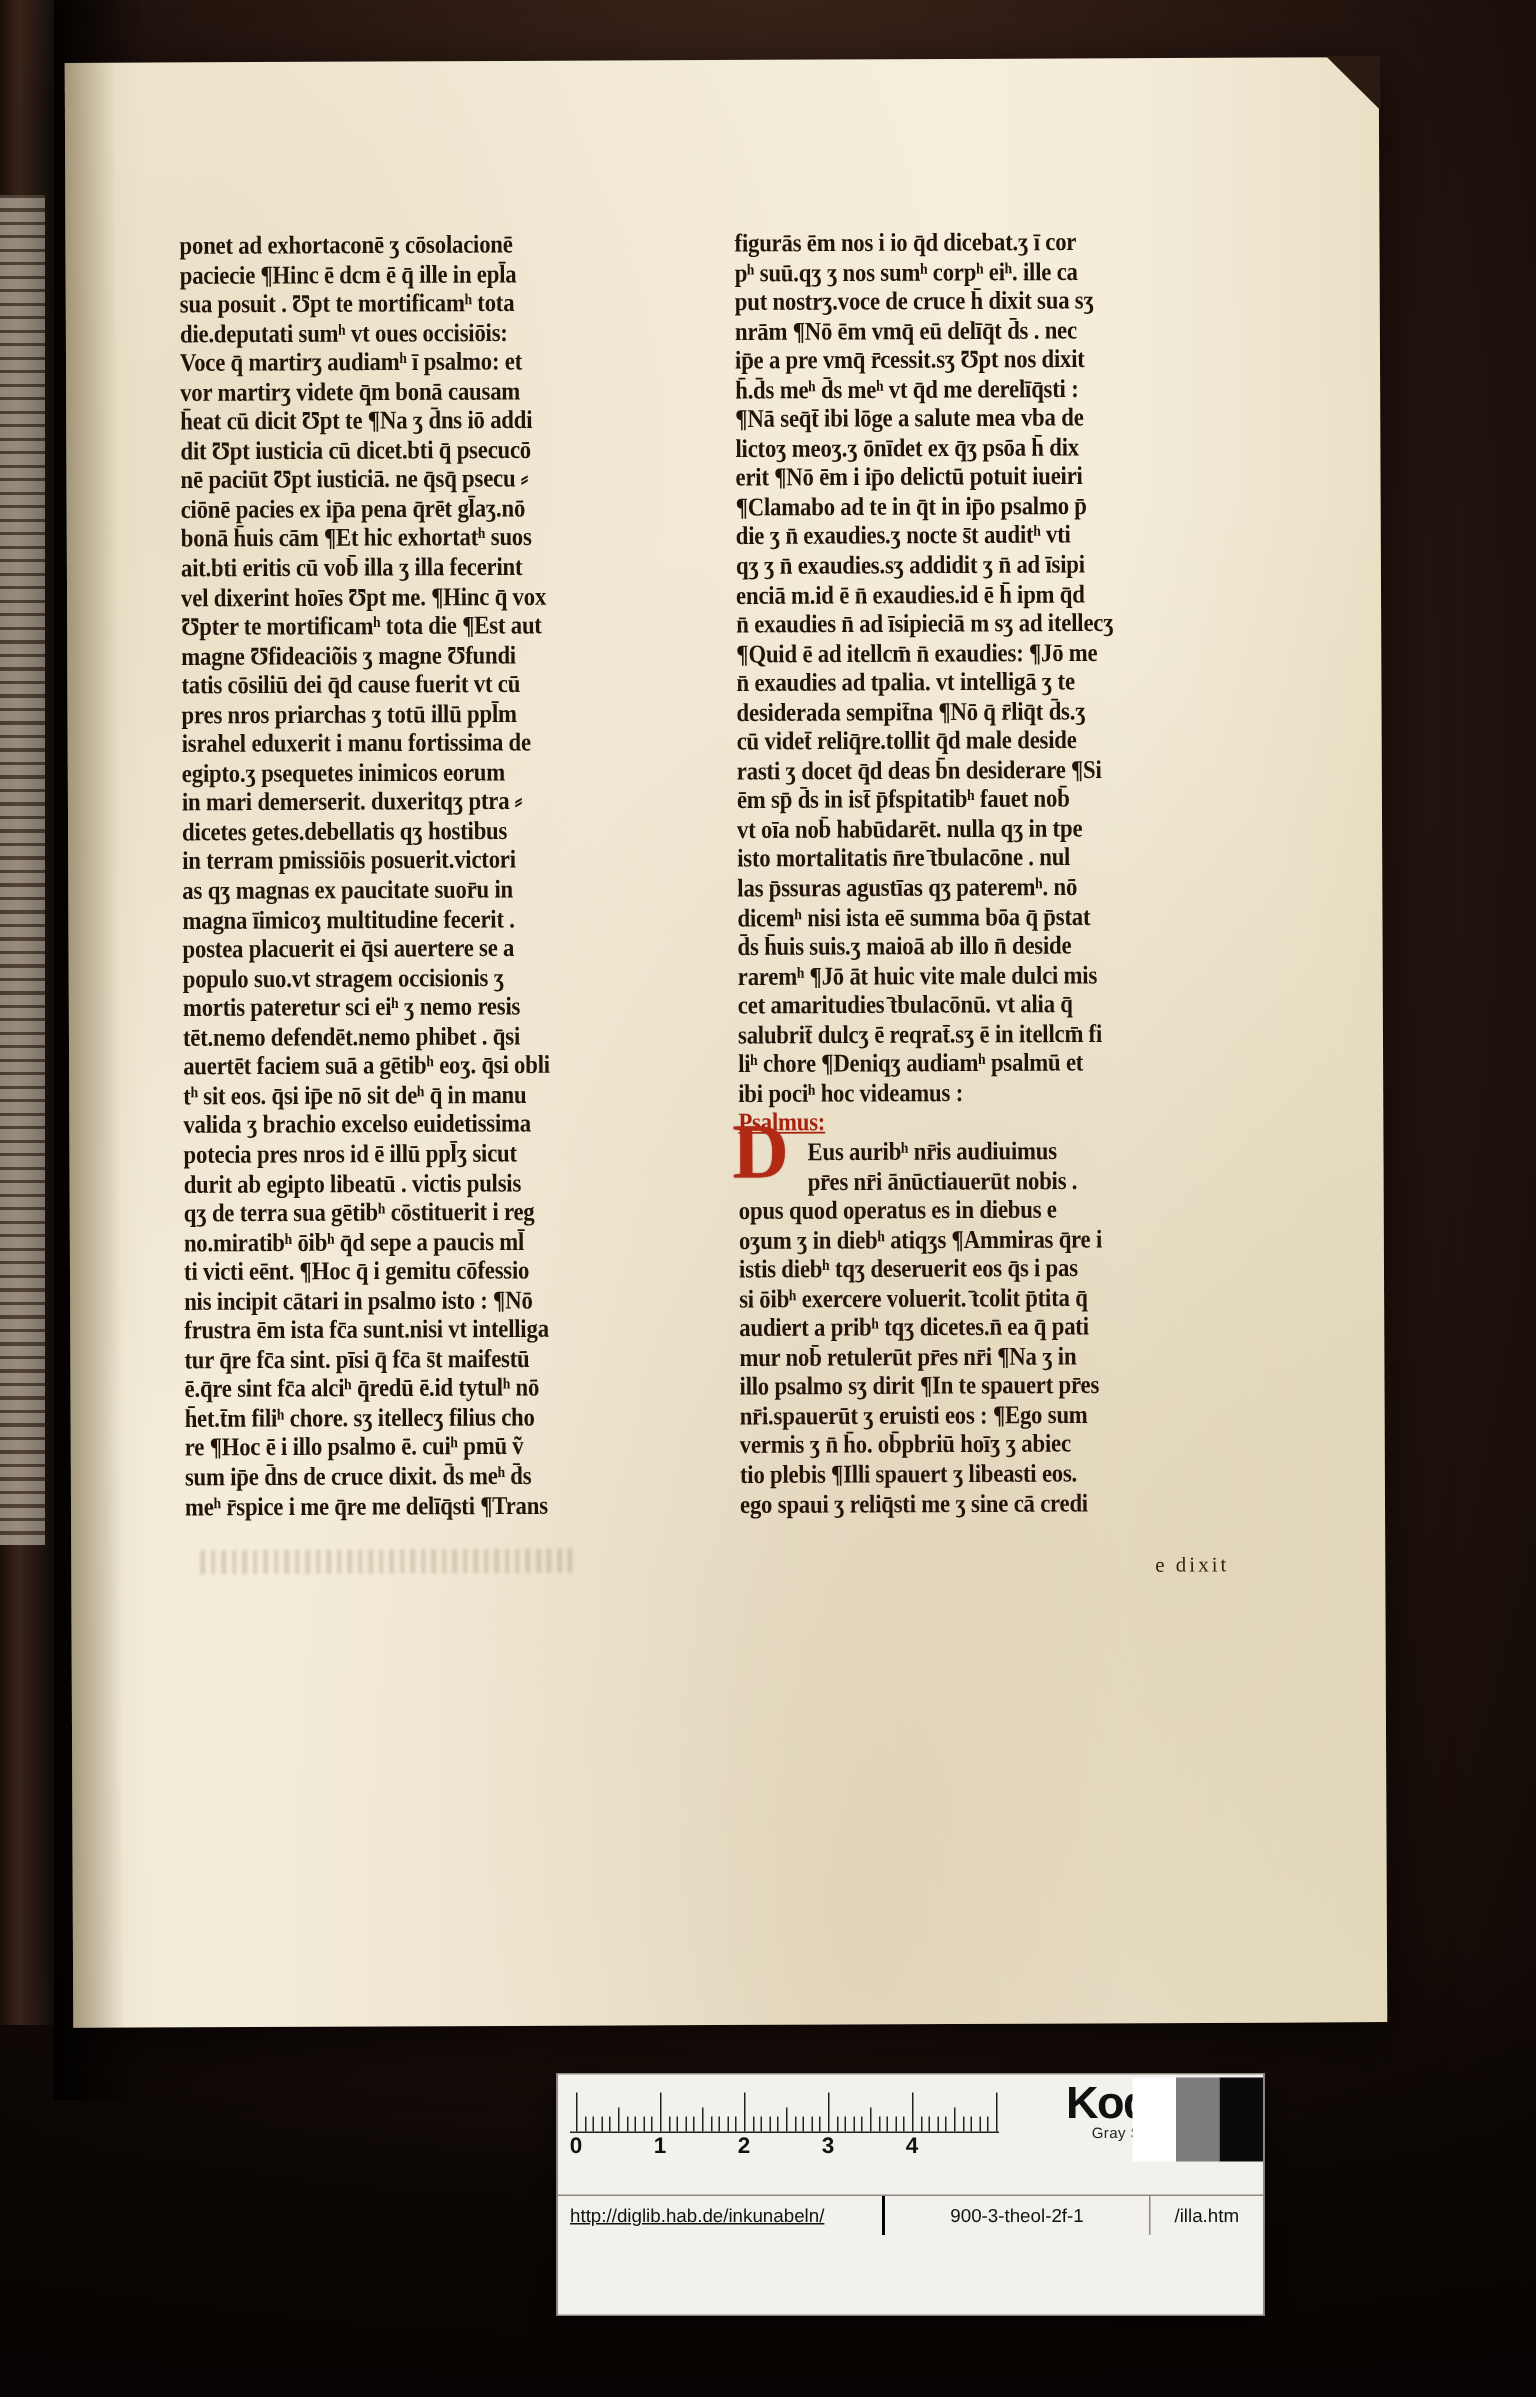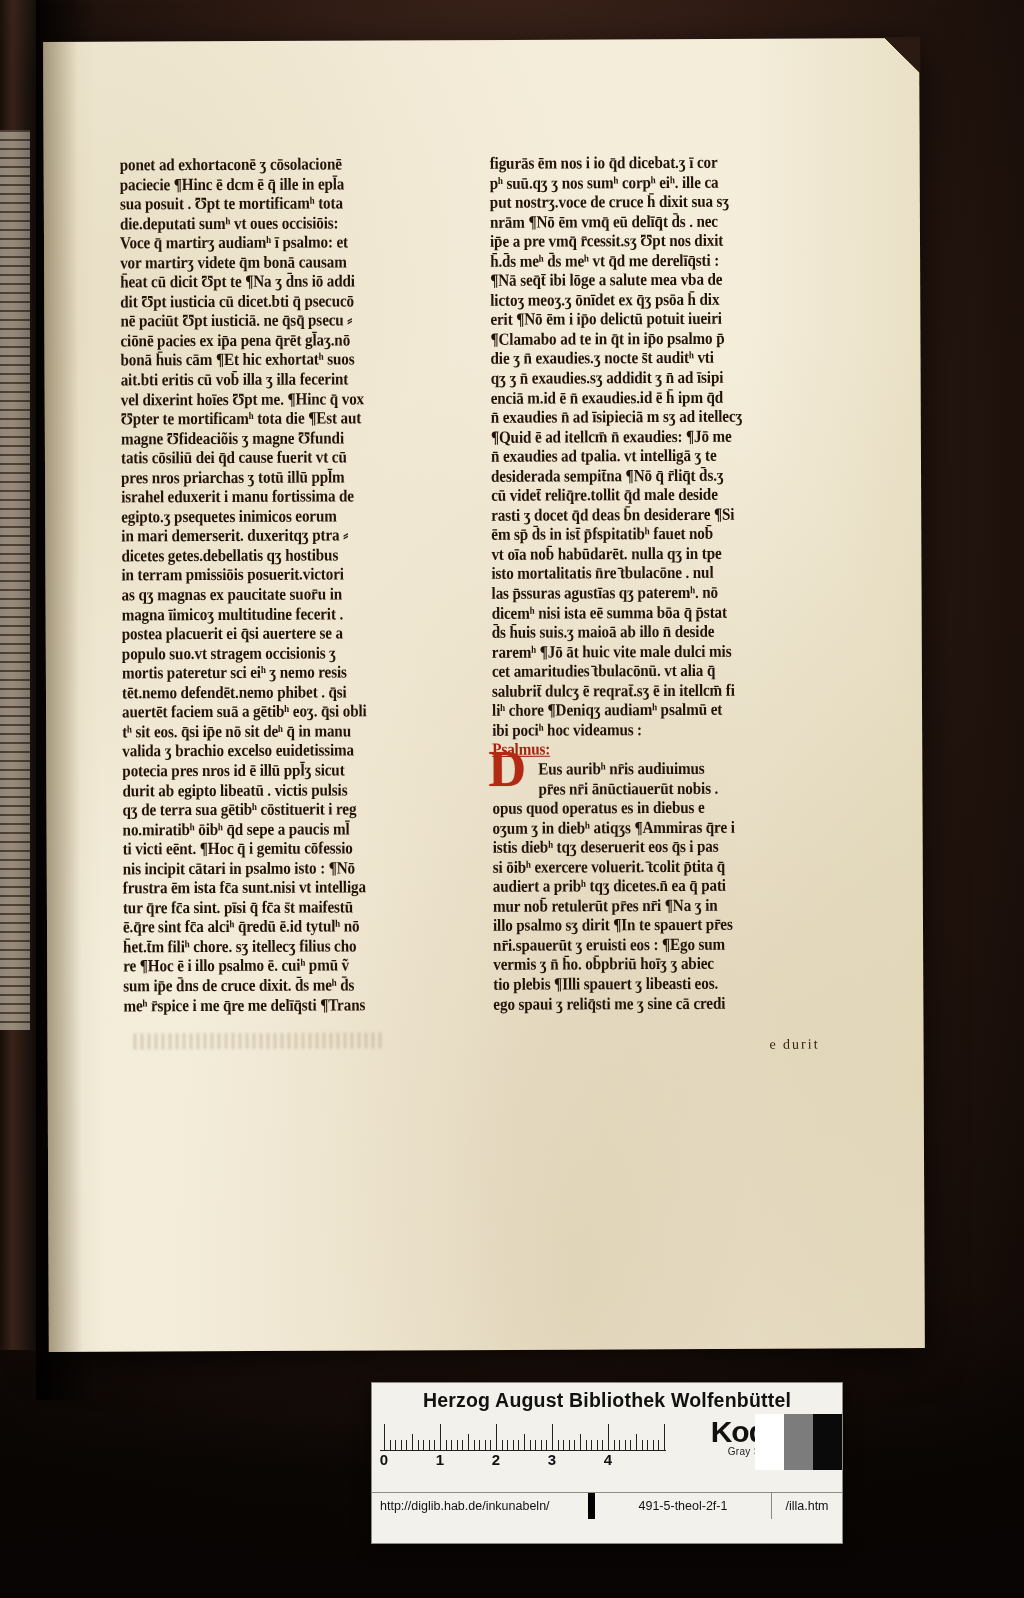--- a/index.html
+++ b/index.html
@@ -251,21 +251,21 @@
 
   .card-foot {
     display: flex;
     border-top: 1px solid #8d8a80;
     height: 26px;
     align-items: center;
     font-size: 12.5px;
     color: #111;
   }
   .foot-cell { padding: 0 8px; height: 100%; display: flex; align-items: center; }
-  .foot-url  { width: 200px; border-right: 7px solid #000000; }
+  .foot-url  { width: 200px; border-right: 2px solid #000000; text-decoration: underline; }
   .foot-sig  { width: 160px; border-right: 1px solid #8d8a80; justify-content: center; }
   .foot-start{ flex: 1; justify-content: center; }
 </style>
 </head>
 <body>
 
 <div class="surface"></div>
 <div class="surface-dark-bottom"></div>
 
 <div class="book-left-edge">
@@ -369,29 +369,28 @@
       <div class="line">istis diebʰ tqʒ deseruerit eos q̄s i pas</div>
       <div class="line">si ōibʰ exercere voluerit. ̄tcolit p̄tita q̄</div>
       <div class="line">audiert a pribʰ tqʒ dicetes.n̄ ea q̄ pati</div>
       <div class="line">mur nob̄ retulerūt pr̄es nr̄i ¶Na ʒ in</div>
       <div class="line">illo psalmo sʒ dirit ¶In te spauert pr̄es</div>
       <div class="line">nr̄i.spauerūt ʒ eruisti eos : ¶Ego sum</div>
       <div class="line">vermis ʒ n̄ h̄o. ob̄pbriū hoīʒ ʒ abiec</div>
       <div class="line">tio plebis ¶Illi spauert ʒ libeasti eos.</div>
       <div class="line">ego spaui ʒ reliq̄sti me ʒ sine cā credi</div>
 
-      <div class="signature">e  durit</div>
+      <div class="signature">e  dixit</div>
     </div>
   </div>
 
   <div class="smudge"></div>
 </div>
 
 <div class="card">
-  <div class="card-title">Herzog August Bibliothek Wolfenbüttel</div>
 
   <div class="card-mid">
     <div class="ruler">
       <div class="ruler-ticks" id="ruler-ticks">
           <div class="tick" style="left: 4px; height: 26px;"></div>
           <div class="tick" style="left: 9.6px; height: 10px;"></div>
           <div class="tick" style="left: 15.2px; height: 10px;"></div>
           <div class="tick" style="left: 20.8px; height: 10px;"></div>
           <div class="tick" style="left: 26.4px; height: 10px;"></div>
           <div class="tick" style="left: 32px; height: 16px;"></div>
@@ -456,16 +455,16 @@
       <div class="patches">
         <div class="patch p-white"></div>
         <div class="patch p-gray"></div>
         <div class="patch p-black"></div>
       </div>
     </div>
   </div>
 
   <div class="card-foot">
     <div class="foot-cell foot-url">http://diglib.hab.de/inkunabeln/</div>
-    <div class="foot-cell foot-sig">491-5-theol-2f-1</div>
+    <div class="foot-cell foot-sig">900-3-theol-2f-1</div>
     <div class="foot-cell foot-start">/illa.htm</div>
   </div>
 </div>
 
 </body></html>

